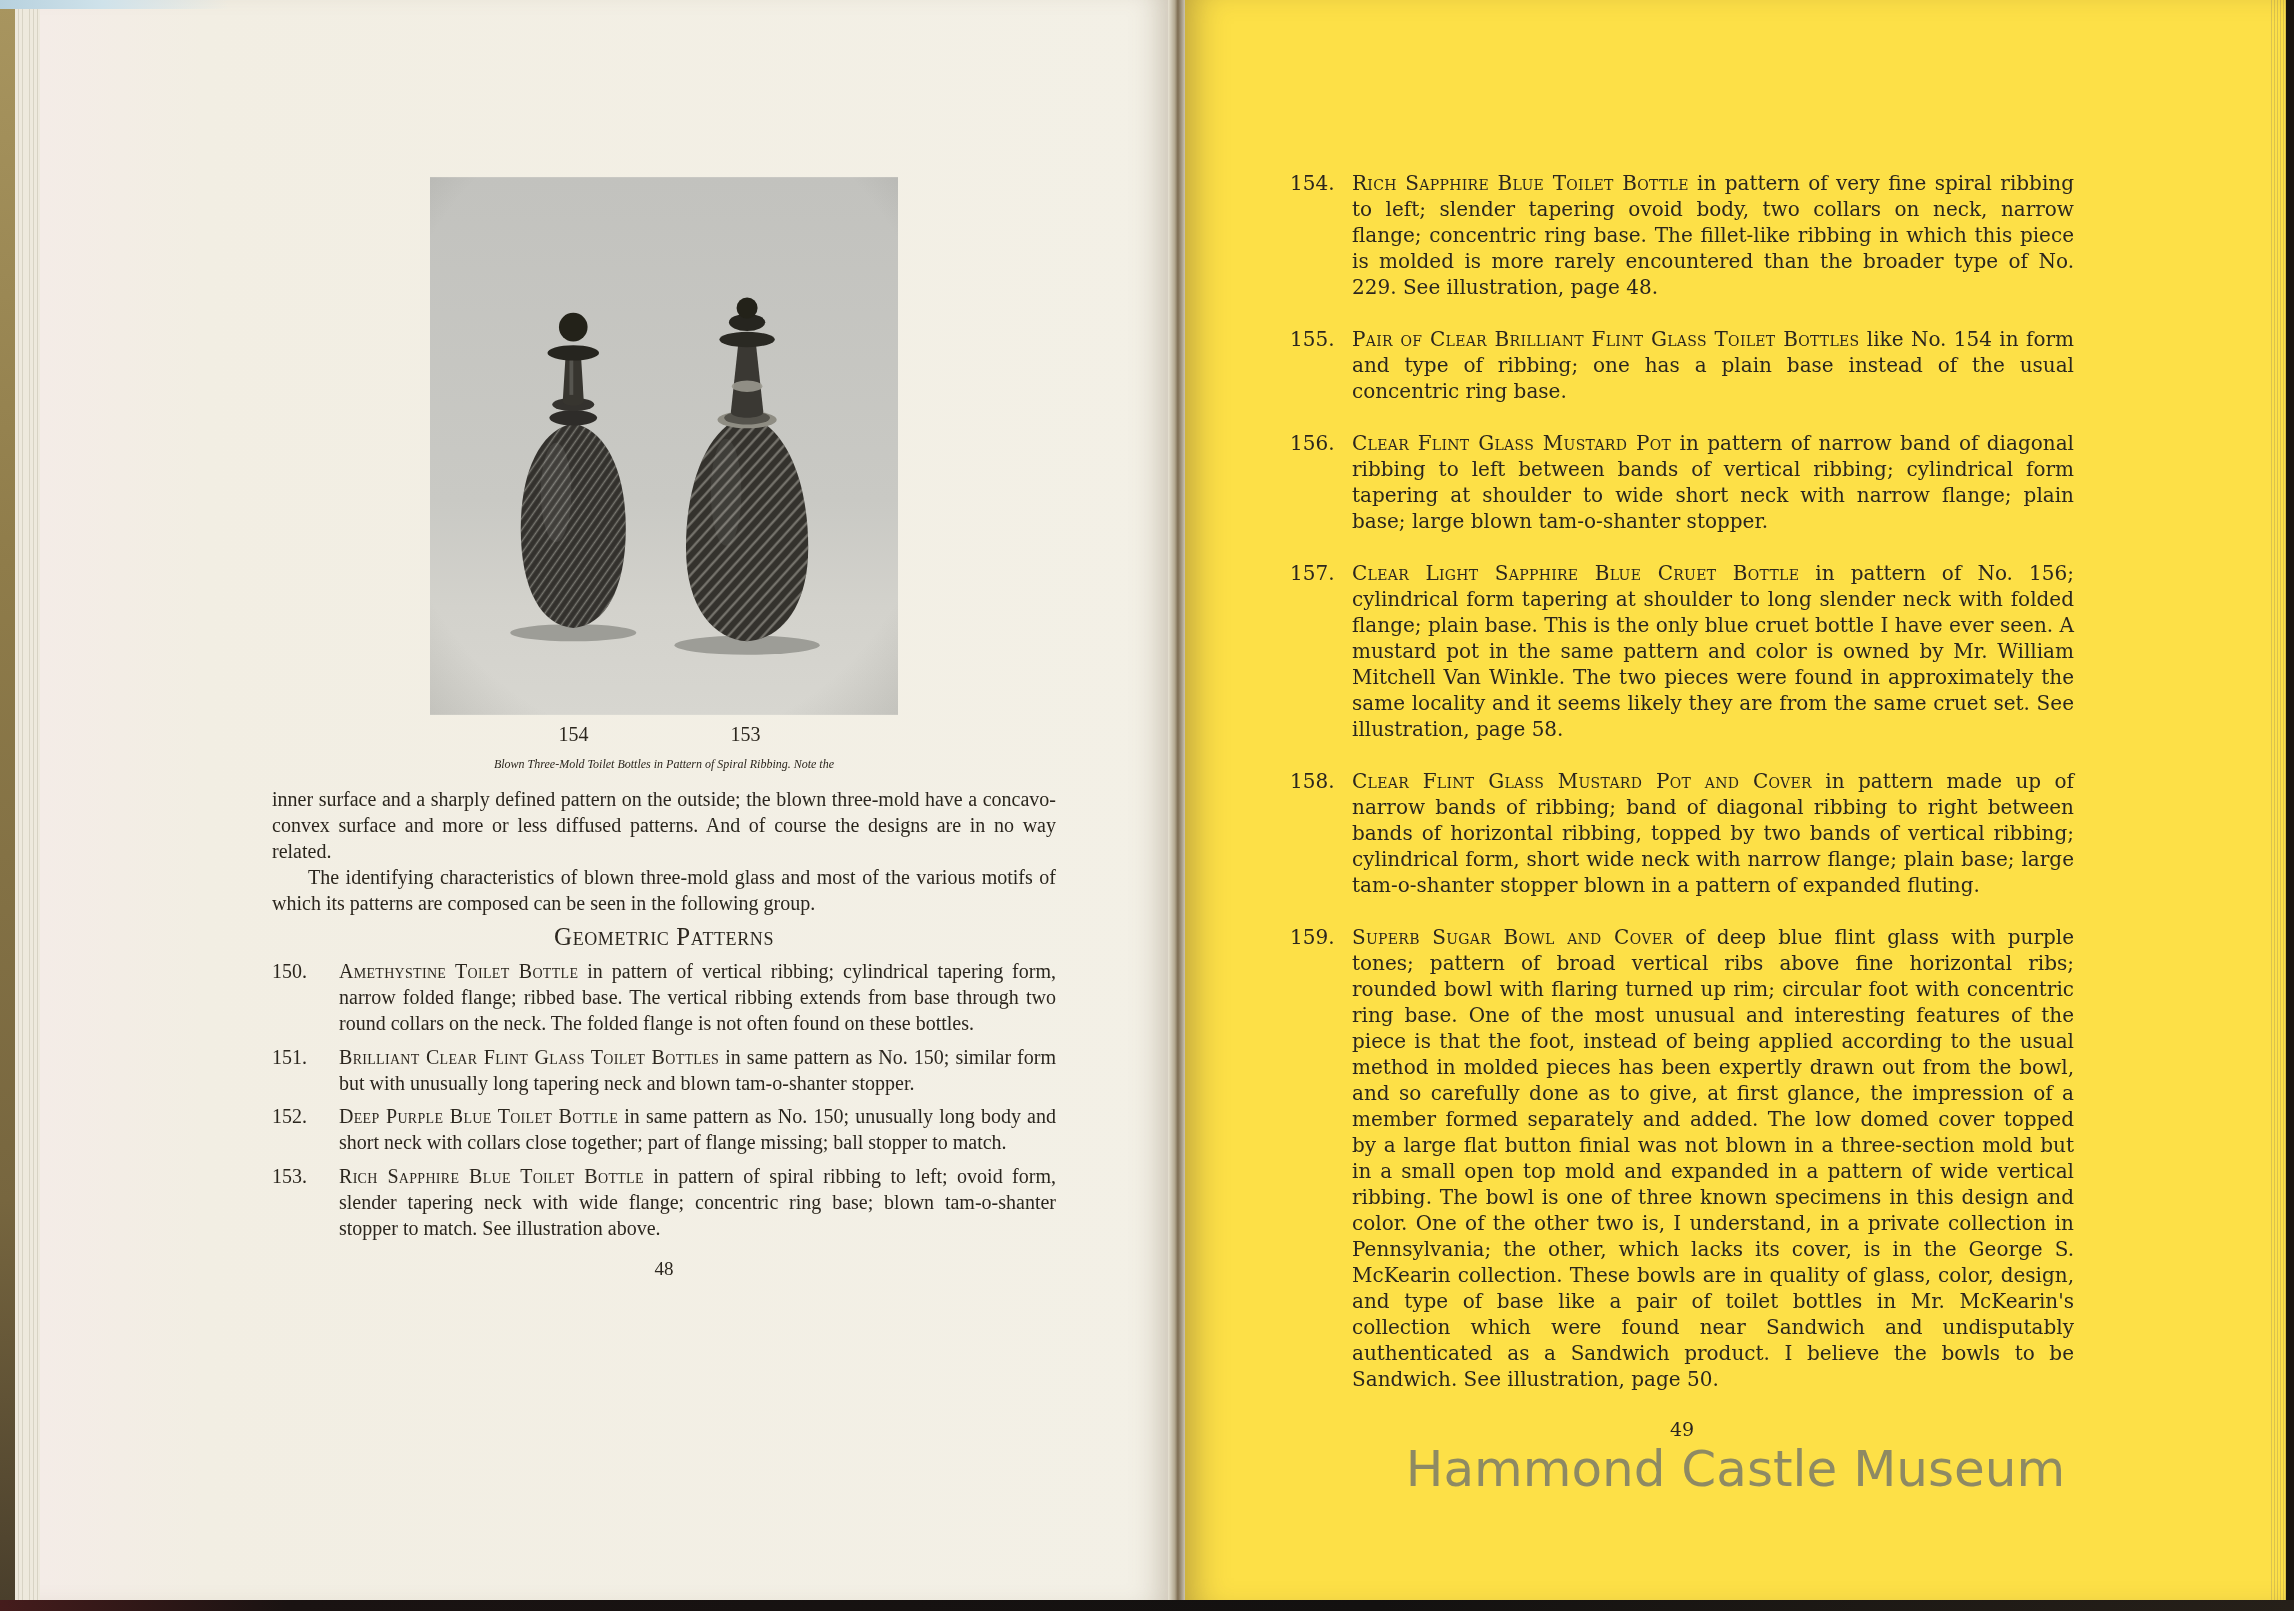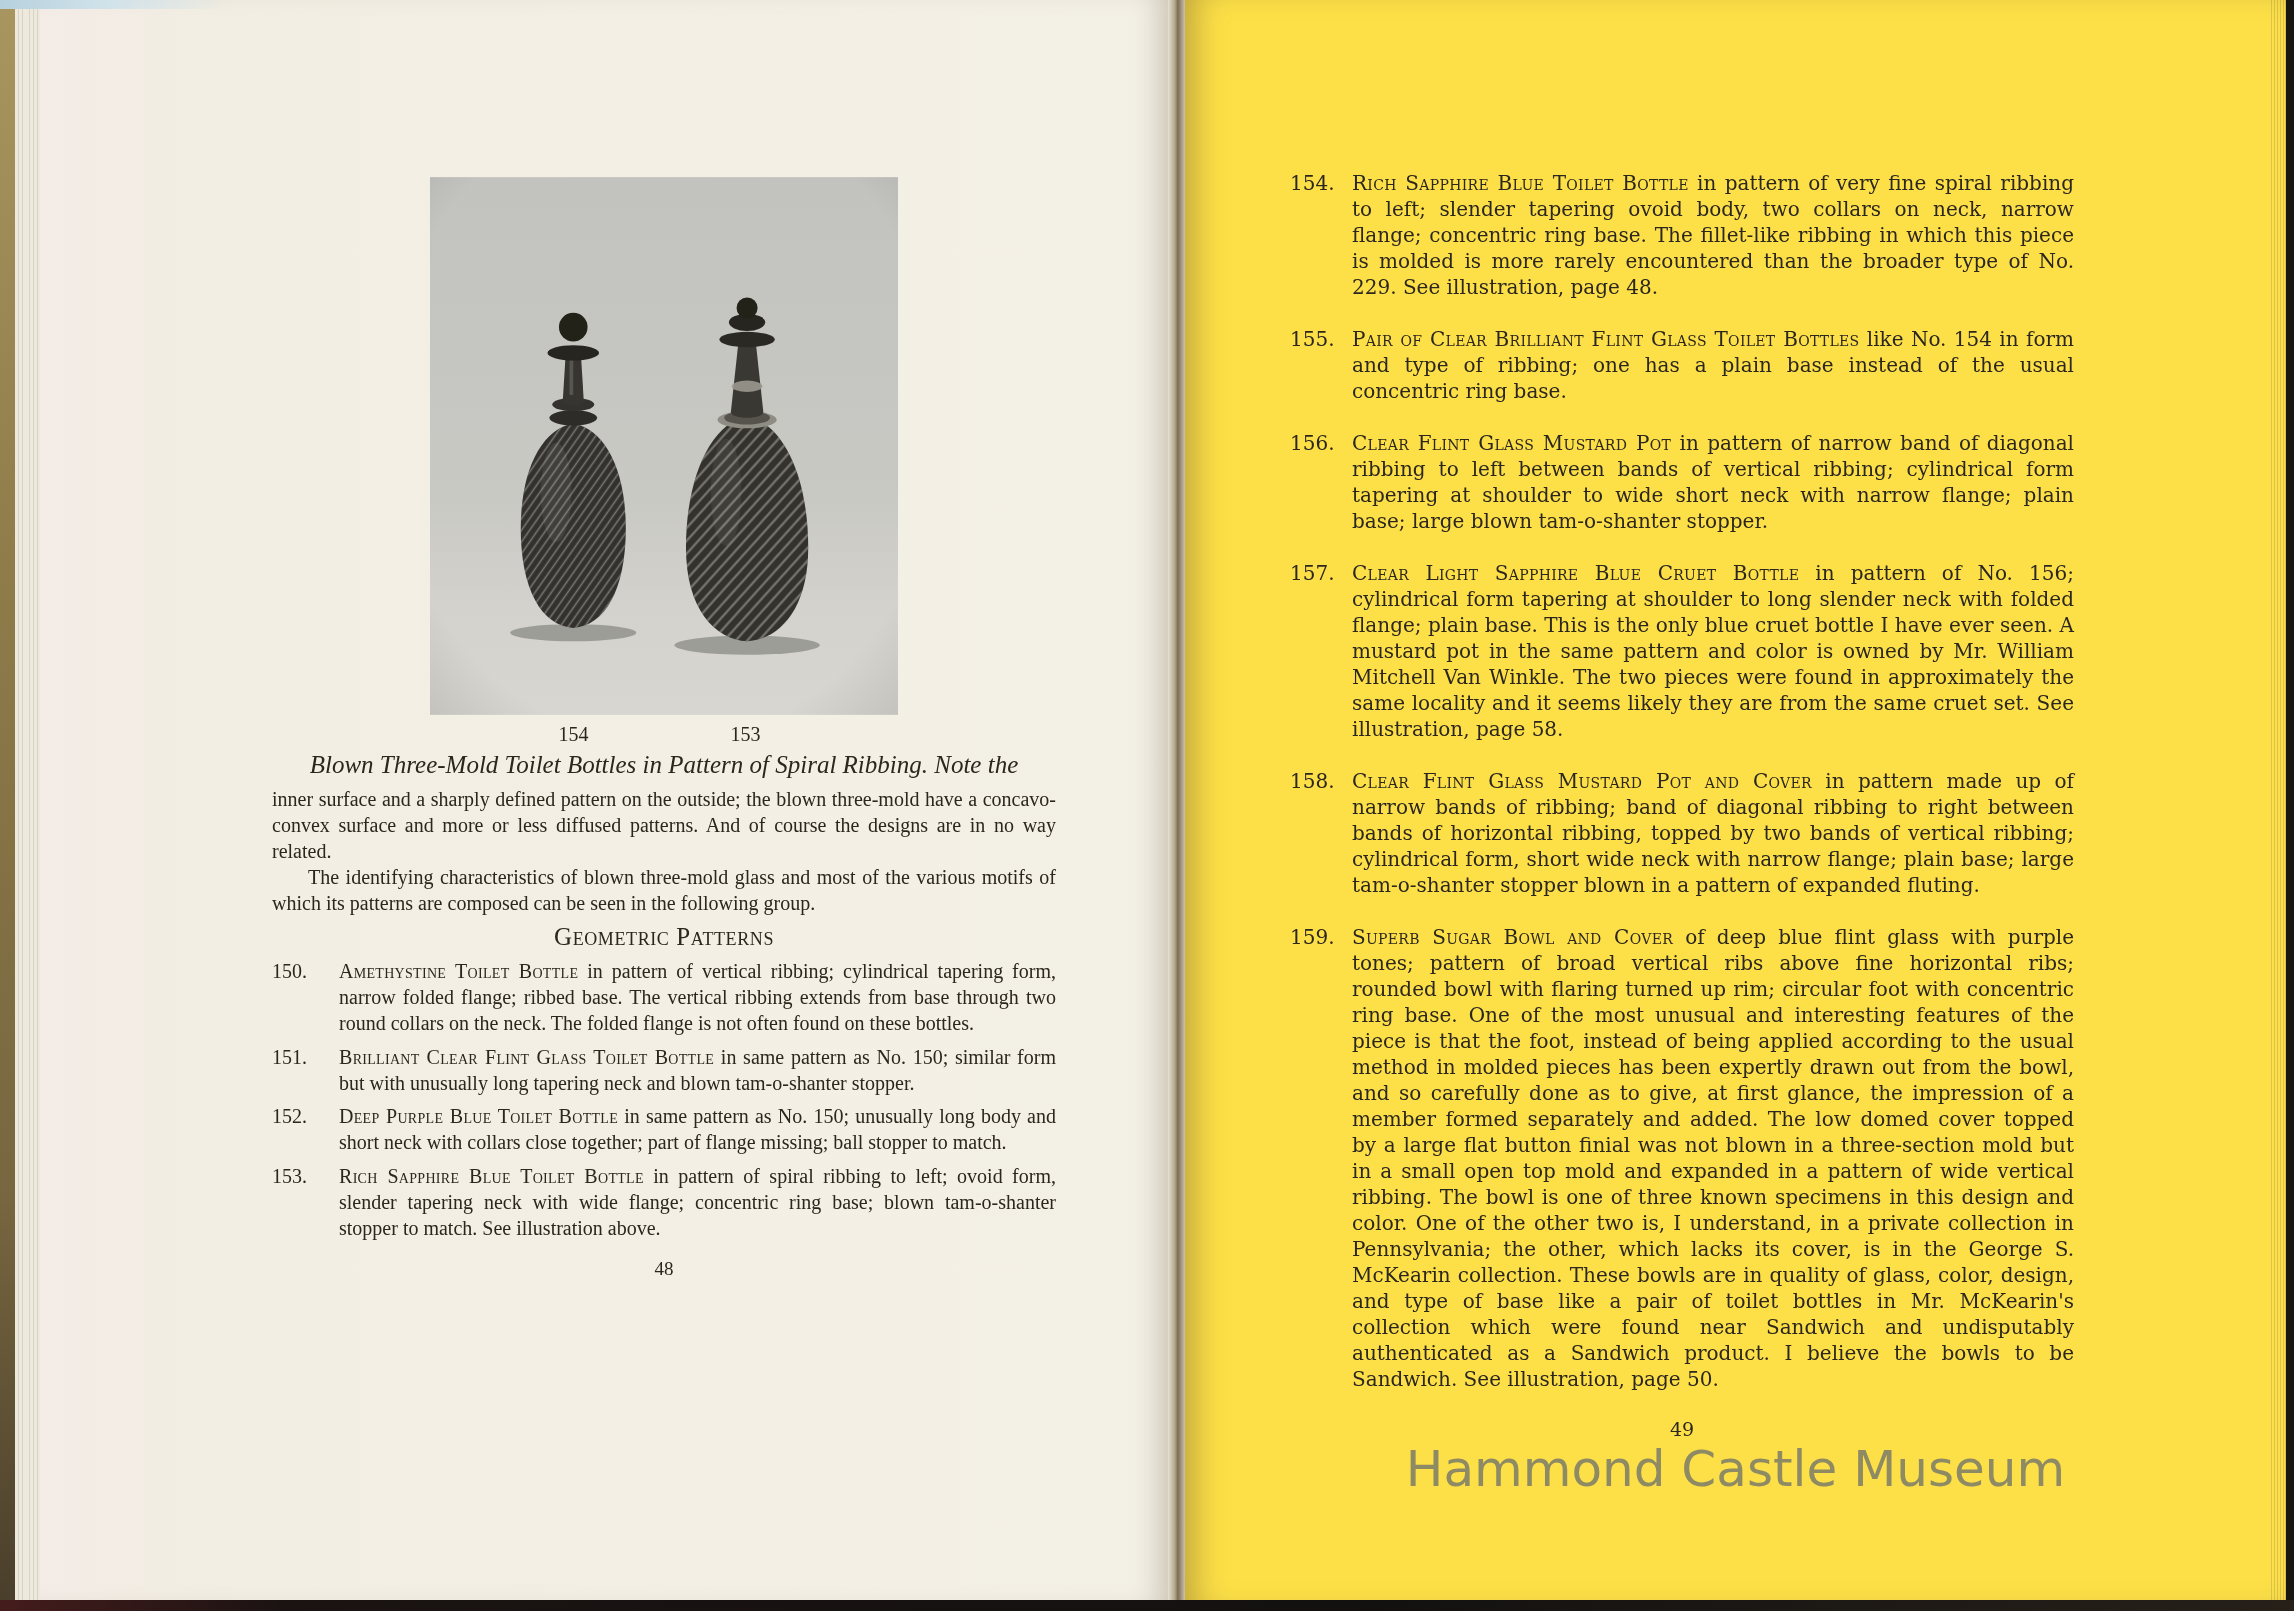--- a/index.html
+++ b/index.html
@@ -30,21 +30,21 @@
 
   .content-left{position:relative;padding:177px 112px 0 232px;width:784px;font-family:Liberation Serif, serif;}
   .content-right{position:relative;padding:170px 212px 0 105px;width:784px;}
 
   
   .photo{width:468px;height:538px;margin:0 auto;}
   .fig-labels{position:relative;height:25px;margin-top:7.6px;font-size:20px;}
   .fig-label{position:absolute;width:67px;text-align:center;}
   .fig-label.l1{left:268px;}
   .fig-label.l2{left:440px;}
-  .caption{font-style:italic;text-align:center;font-size:25px;line-height:27px;margin-top:3.8px;}
+  .caption{font-style:italic;text-align:center;font-size:12px;line-height:27px;margin-top:3.8px;}
 
   
   .body-par{text-align:justify;font-size:20px;line-height:26px;margin:7.6px 0 0 0;}
   .body-par.indent{text-indent:36px;margin-top:0;}
   .section-heading{font-variant:small-caps;font-weight:normal;text-align:center;
           font-size:25px;letter-spacing:0.6px;margin:6.7px 0 4.8px 0;}
 
   .item{position:relative;text-align:justify;font-size:20px;line-height:26px;
         padding-left:67px;margin-top:7.6px;}
   .content-right .item{padding-left:62px;margin-top:0;margin-bottom:26px;}
@@ -133,21 +133,21 @@
 
       <p class="body-par">inner surface and a sharply defined pattern on the outside; the blown three-mold have a concavo-convex surface and more or less diffused patterns. And of course the designs are in no way related.</p>
       <p class="body-par indent">The identifying characteristics of blown three-mold glass and most of the various motifs of which its patterns are composed can be seen in the following group.</p>
 
       <h3 class="section-heading">Geometric Patterns</h3>
 
       <div class="item">
         <span class="item-num">150.</span><span class="item-title">Amethystine Toilet Bottle</span><span> in pattern of vertical ribbing; cylindrical tapering form, narrow folded flange; ribbed base.  The vertical ribbing extends from base through two round collars on the neck. The folded flange is not often found on these bottles.</span>
       </div>
       <div class="item">
-        <span class="item-num">151.</span><span class="item-title">Brilliant Clear Flint Glass Toilet Bottle</span><span> in same pattern as No. 150; similar form but with unusually long tapering neck and blown tam-o-shanter stopper.</span>
+        <span class="item-num">151.</span><span class="item-title">Brilliant Clear Flint Glass Toilet Bottles</span><span> in same pattern as No. 150; similar form but with unusually long tapering neck and blown tam-o-shanter stopper.</span>
       </div>
       <div class="item">
         <span class="item-num">152.</span><span class="item-title">Deep Purple Blue Toilet Bottle</span><span> in same pattern as No. 150; unusually long body and short neck with collars close together; part of flange missing; ball stopper to match.</span>
       </div>
       <div class="item">
         <span class="item-num">153.</span><span class="item-title">Rich Sapphire Blue Toilet Bottle</span><span> in pattern of spiral ribbing to left; ovoid form, slender tapering neck with wide flange; concentric ring base; blown tam-o-shanter stopper to match.  See illustration above.</span>
       </div>
 
       <div class="page-num">48</div>
     </div>

